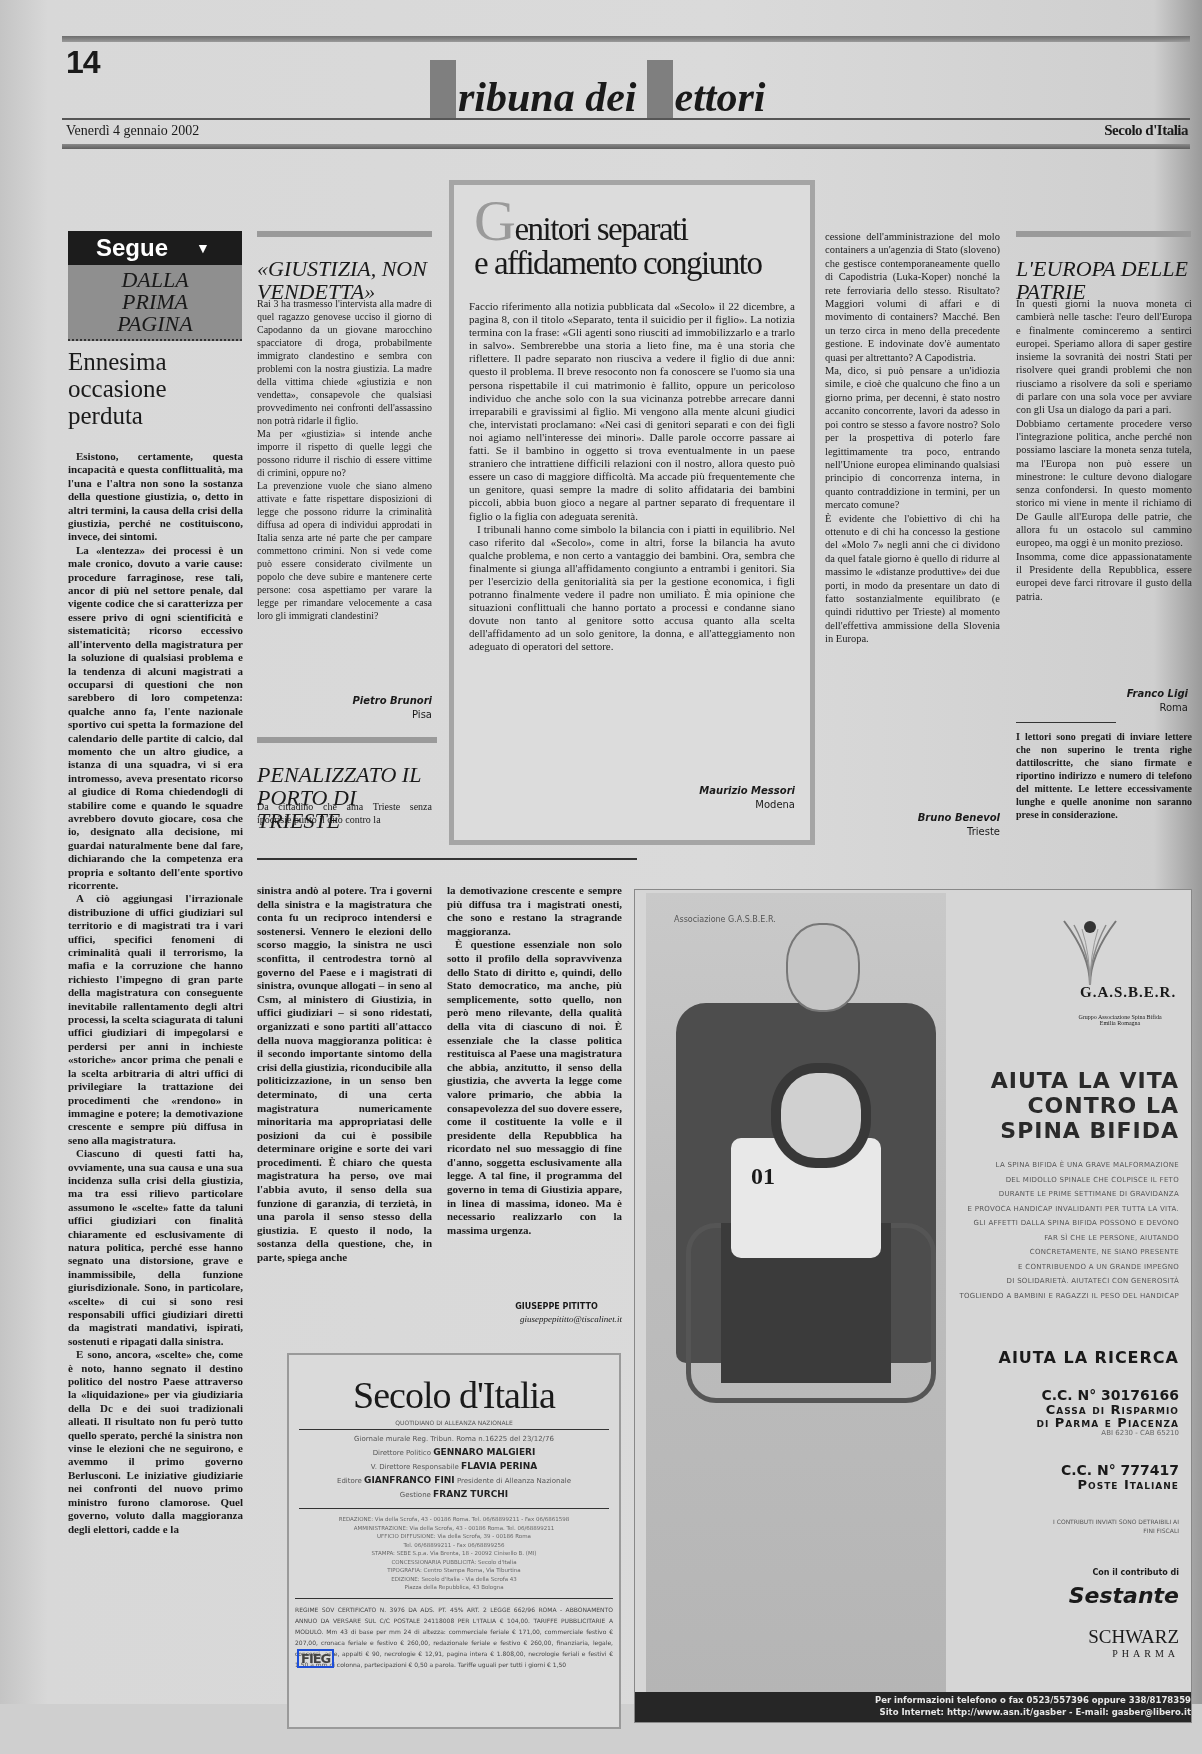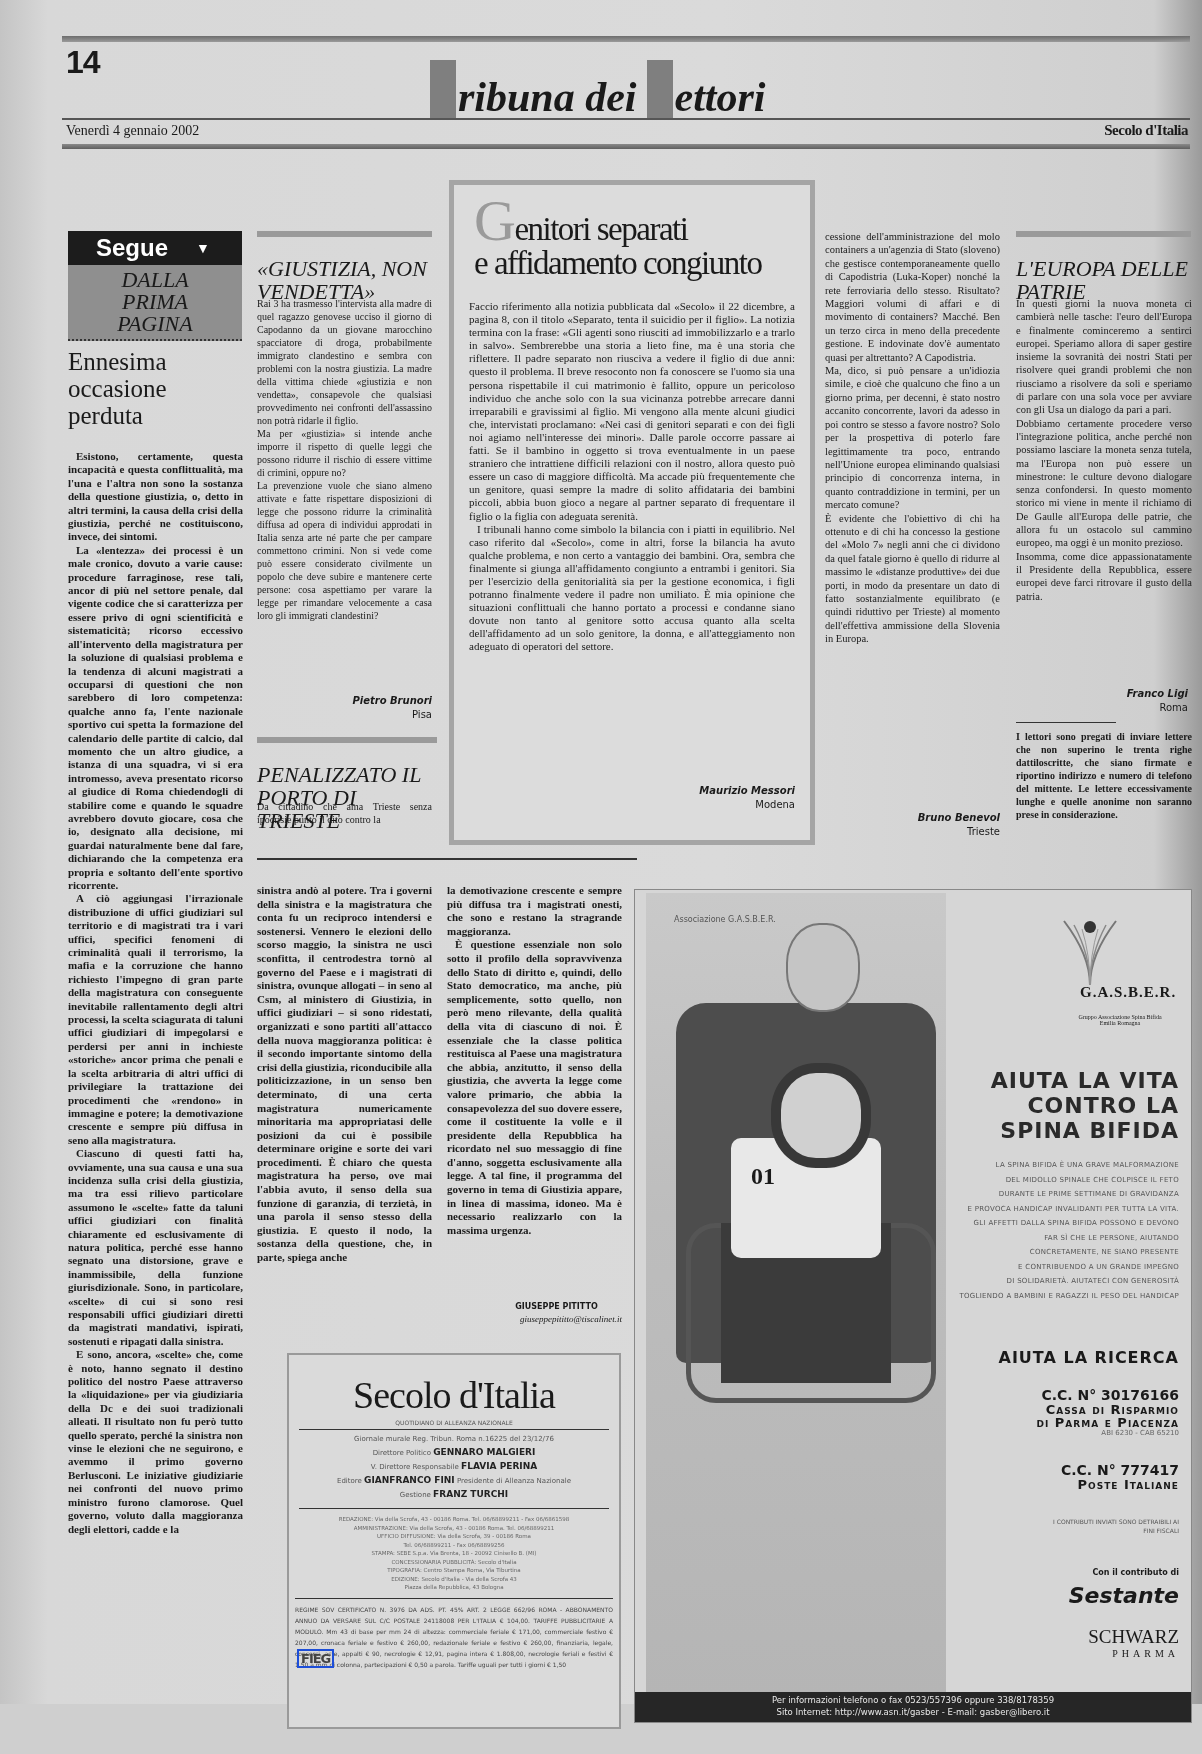--- a/index.html
+++ b/index.html
@@ -51,21 +51,21 @@
   .ad-research{position:absolute;right:12px;top:458px;font-family:"DejaVu Sans",sans-serif;font-weight:bold;font-size:16px;letter-spacing:1px;}
   .cc-block{position:absolute;right:12px;text-align:right;font-family:"DejaVu Sans",sans-serif;}
   .cc-num{font-weight:bold;font-size:14px;}
   .cc-bank{font-weight:bold;font-size:13px;font-variant:small-caps;letter-spacing:1px;line-height:13px;}
   .cc-abi{font-size:7px;color:#666;}
   .tax-note{position:absolute;right:12px;top:627px;width:130px;text-align:right;font-size:6px;line-height:9px;color:#555;font-family:"DejaVu Sans",sans-serif;}
   .contrib{position:absolute;right:12px;top:678px;font-size:8px;font-weight:bold;font-family:"DejaVu Sans",sans-serif;}
   .sestante{position:absolute;right:12px;top:693px;font-size:22px;font-weight:bold;font-style:italic;font-family:"DejaVu Sans",sans-serif;}
   .schwarz{position:absolute;right:12px;top:738px;font-size:19px;text-align:right;line-height:17px;}
   .schwarz small{display:block;font-size:10px;letter-spacing:4px;}
-  .ad-footer{position:absolute;left:0;bottom:0;width:556px;height:28px;background:#262626;color:#e8e8e8;text-align:center;font-family:"DejaVu Sans",sans-serif;font-weight:normal;font-size:8.5px;line-height:12px;padding-top:2px;}
+  .ad-footer{position:absolute;left:0;bottom:0;width:556px;height:28px;background:#262626;color:#e8e8e8;text-align:right;font-family:"DejaVu Sans",sans-serif;font-weight:bold;font-size:8.5px;line-height:12px;padding-top:2px;}
 
   .colophon{position:absolute;left:287px;top:1353px;width:330px;height:372px;border:2px solid #9a9a9a;background:#dadada;text-align:center;font-family:"DejaVu Sans",sans-serif;}
   .colophon .logo{font-family:"Liberation Serif",serif;font-size:38px;margin-top:18px;letter-spacing:-1px;}
   .colophon .sub{font-size:6px;color:#555;margin-top:2px;border-bottom:1px solid #333;padding-bottom:3px;margin:2px 10px 0 10px;}
   .colophon .line{font-size:7px;color:#555;line-height:13px;}
   .colophon .line b{color:#222;font-size:9px;}
   .colophon .addr{font-size:5.5px;color:#666;line-height:8.5px;border-top:1px solid #333;margin:6px 10px 0 10px;padding-top:6px;}
   .colophon .regs{font-size:6px;color:#444;line-height:11px;text-align:justify;border-top:1px solid #333;margin:6px 6px 0 6px;padding-top:5px;position:relative;}
   .fieg{position:absolute;left:2px;top:50px;font-weight:bold;font-size:13px;border:2px solid #1d4ed8;padding:2px;letter-spacing:-1px;}
   .note-rule{position:absolute;left:1016px;top:722px;width:100px;height:1px;background:#333;}

